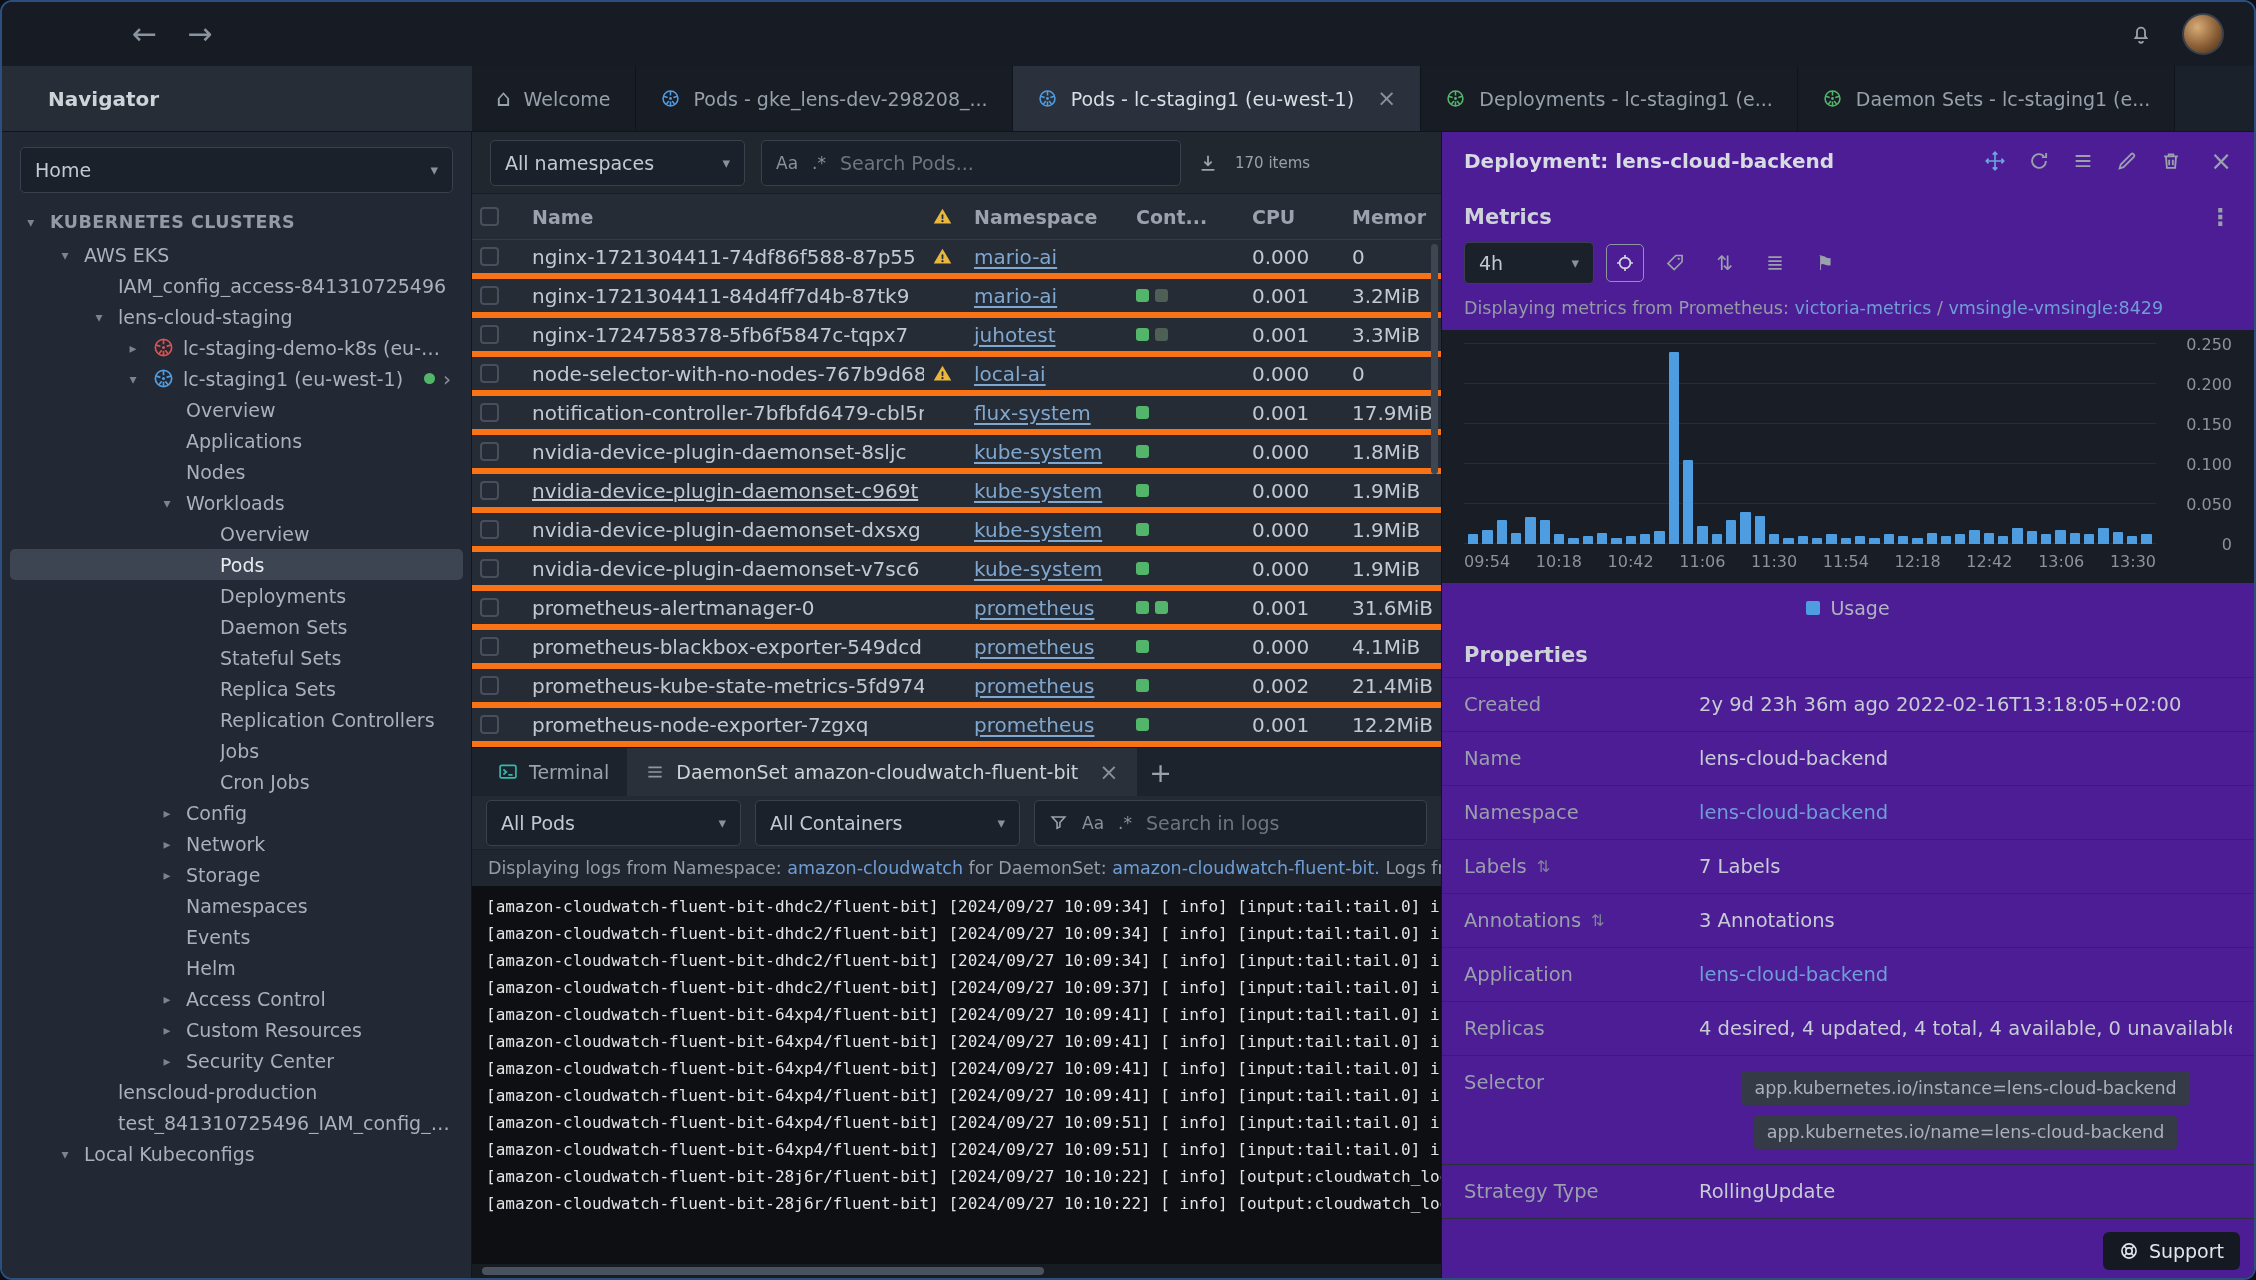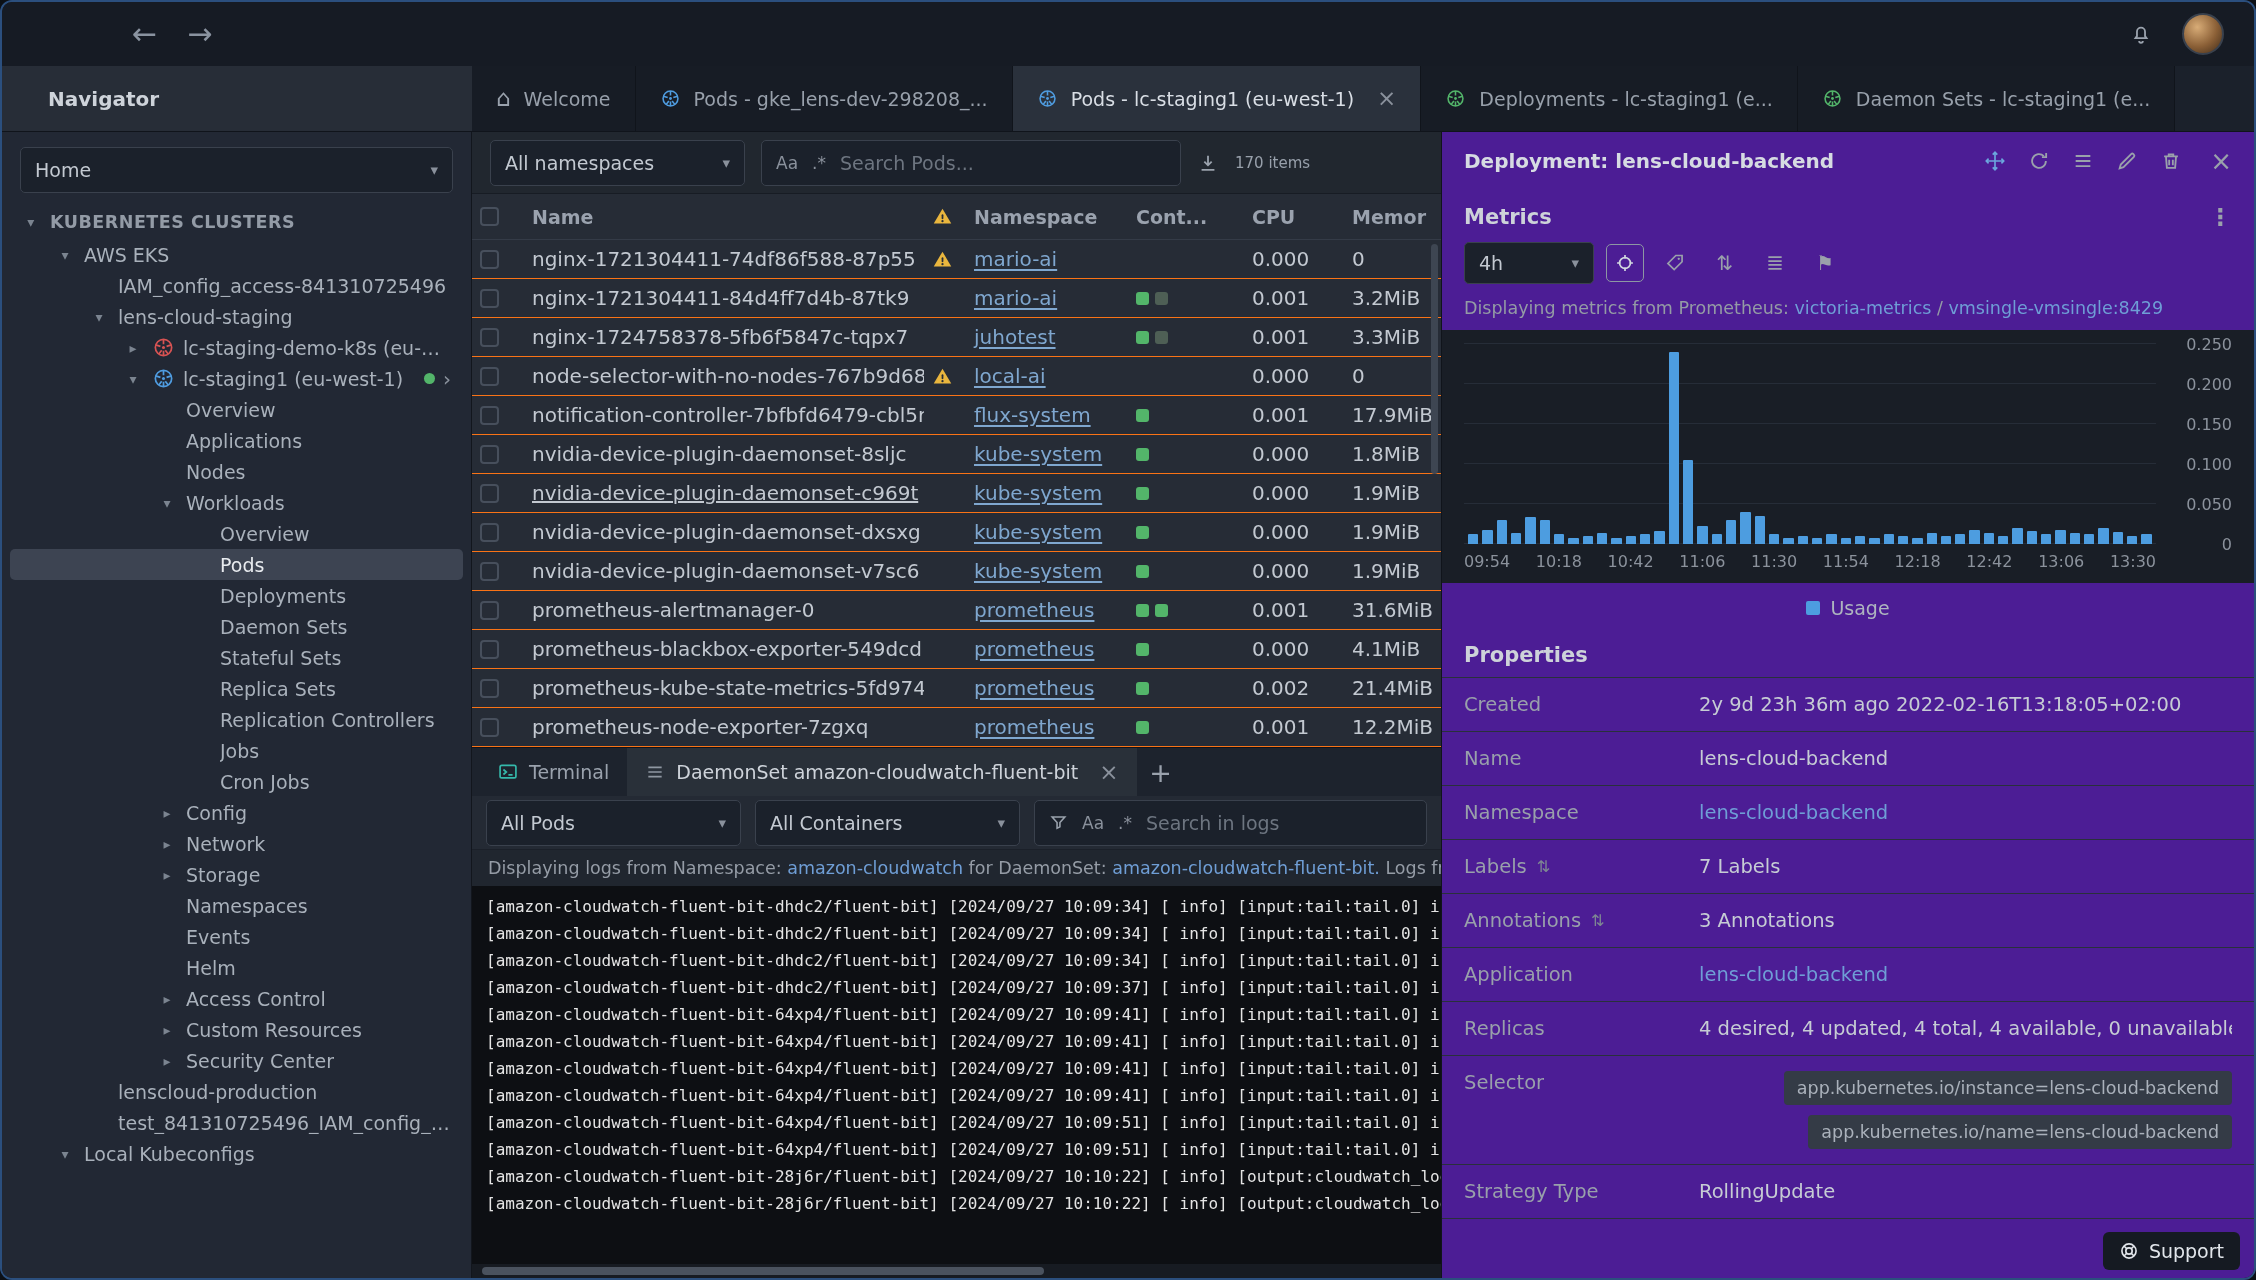--- a/index.html
+++ b/index.html
@@ -60,21 +60,21 @@
     font:inherit;font-size:19px}
   .search-box input::placeholder{color:#6d7580}
   .pods-search{width:420px;flex:none}
   .count{color:#98a0ab;font-size:15px;white-space:nowrap}
   .icon-plain{color:#9aa2ad}
 
   .table-header{height:46px;flex:none;display:flex;align-items:center;border-bottom:1px solid #343b47;
     color:#9aa2ae;font-size:19px;font-weight:600}
   .col{padding:0 8px;overflow:hidden;white-space:nowrap;flex:none;display:flex;align-items:center}
   .pod-rows{position:relative;flex:none}
-  .pod-row{height:39px;display:flex;align-items:center;border-bottom:1px solid #f97316;font-size:20px;color:#c3c9d1}
+  .pod-row{height:39px;display:flex;align-items:center;border-bottom:6px solid #f97316;font-size:20px;color:#c3c9d1}
   .ns-link{color:#7fa7cf;text-decoration:underline;text-underline-offset:3px;cursor:pointer}
   .cbox{width:19px;height:19px;border:2px solid #474f5c;border-radius:4px;flex:none}
   .csq{width:13px;height:13px;border-radius:3px;margin-right:6px;flex:none}
   .vscroll{position:absolute;right:3px;top:4px;width:7px;height:230px;background:#3e4652;border-radius:4px}
 
   
   .dock{flex:1;display:flex;flex-direction:column;border-top:1px solid #10141b;min-height:0}
   .dock-tabs{height:48px;flex:none;background:#1d232d;display:flex;align-items:stretch;padding-left:8px}
   .dock-tab{display:flex;align-items:center;gap:11px;padding:0 18px;color:#9aa2ad;font-size:19px;white-space:nowrap}
   .dock-tab.active{background:#293039;color:#ced3da}
@@ -114,21 +114,21 @@
   .bar{flex:1;border-radius:1px 1px 0 0}
   .xlabels{display:flex;justify-content:space-between;margin-right:76px;padding:8px 0 12px;color:#8b929c;font-size:16px}
   .legend{display:flex;align-items:center;justify-content:center;gap:10px;padding:14px 0 10px;color:#aeb5bf;font-size:19px}
   .legend-sq{width:14px;height:14px;border-radius:2px}
   .props{flex:1;overflow:hidden}
   .prop-row{display:flex;align-items:flex-start;padding:15px 22px;border-bottom:1px solid #2a303b;font-size:19.5px}
   .prop-row:first-child{border-top:1px solid #2a303b}
   .prop-label{width:235px;flex:none;color:#99a0ab;display:flex;align-items:center;gap:10px}
   .sort-ico{color:#7e8793;font-size:16px}
   .prop-value{flex:1;min-width:0;color:#c6ccd4;white-space:nowrap;overflow:hidden}
-  .badges{display:flex;flex-direction:column;align-items:flex-end;gap:10px;white-space:normal}
+  .badges{display:flex;flex-direction:column;align-items:center;gap:10px;white-space:normal}
   .badge{background:#343b46;color:#aab1bb;padding:7px 13px;border-radius:4px;font-size:17.5px;white-space:nowrap}
 
   .support{position:absolute;right:14px;bottom:8px;display:flex;align-items:center;gap:10px;color:#e2e6eb;
     font-size:19px;background:#151a22;padding:8px 16px;border-radius:6px}
 
   .svg-icon{display:inline-flex;width:22px;height:22px;flex:none}
   .svg-icon svg{width:100%;height:100%}
   .warn-ico{width:21px;height:21px}
 </style>
 </head>

